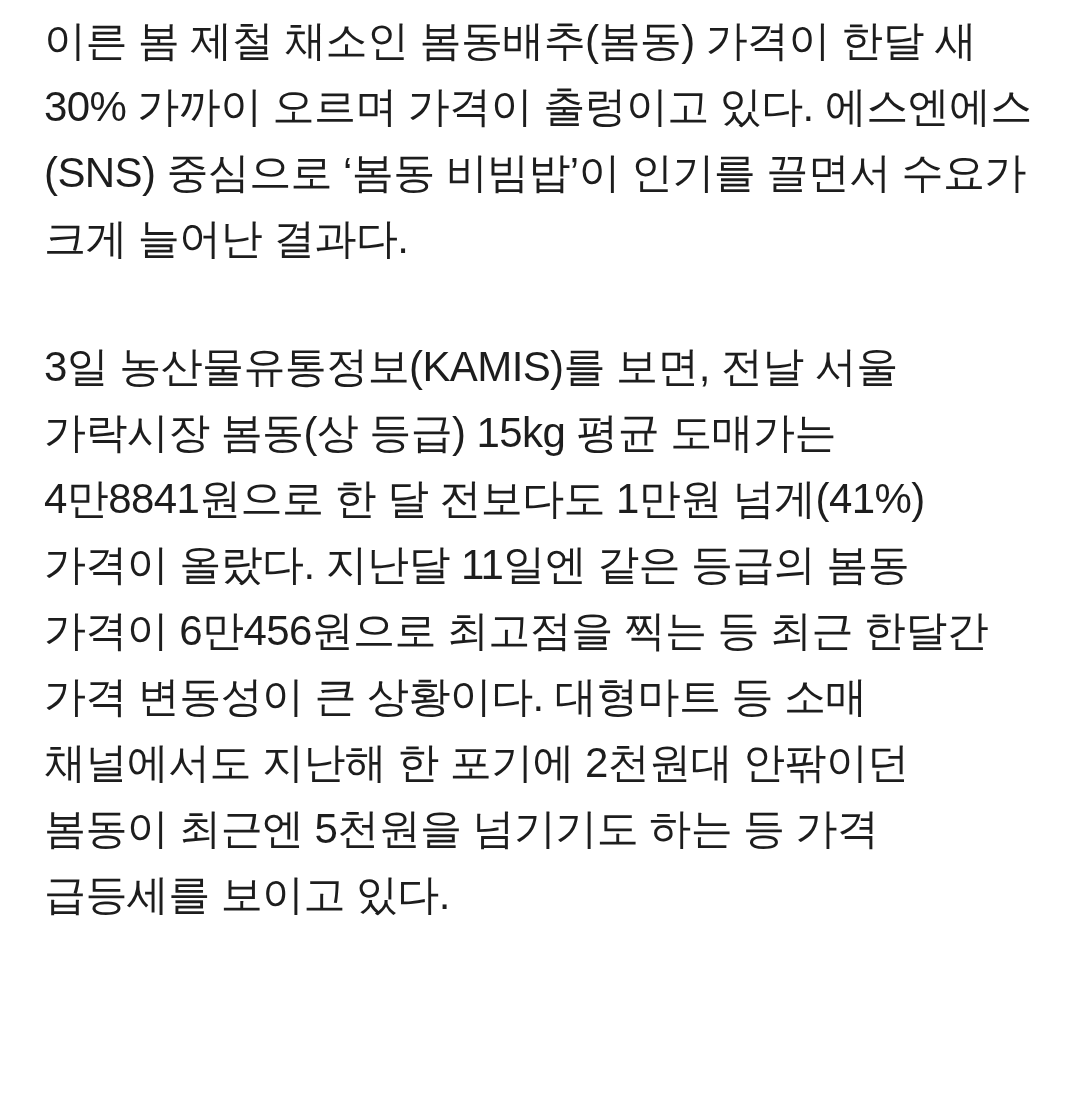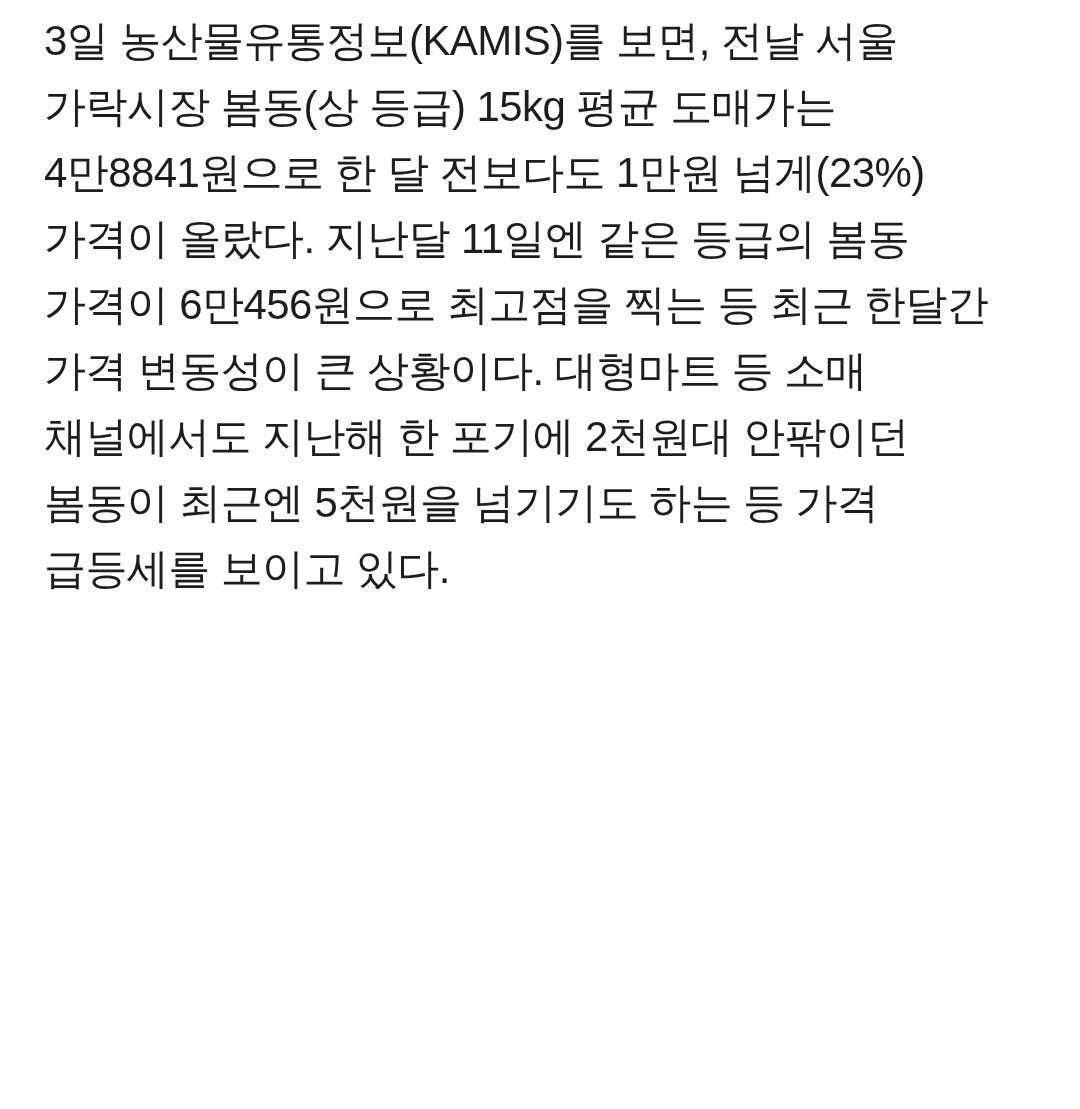--- a/index.html
+++ b/index.html
@@ -28,14 +28,15 @@
     word-break: keep-all;
   }
   .para + .para {
     margin-top: 62px;
   }
 </style>
 </head>
 <body>
 
 <div class="article">
-  <p class="para">3일 농산물유통정보(KAMIS)를 보면, 전날 서울 가락시장 봄동(상 등급) 15kg 평균 도매가는 4만8841원으로 한 달 전보다도 1만원 넘게(23%) 가격이 올랐다. 지난달 11일엔 같은 등급의 봄동 가격이 6만456원으로 최고점을 찍는 등 최근 한달간 가격 변동성이 큰 상황이다. 대형마트 등 소매 채널에서도 지난해 한 포기에 2천원대 안팎이던 봄동이 최근엔 5천원을 넘기기도 하는 등 가격 급등세를 보이고 있다.</p>
+  <p class="para">이른 봄 제철 채소인 봄동배추(봄동) 가격이 한달 새 30% 가까이 오르며 가격이 출렁이고 있다. 에스엔에스(SNS) 중심으로 ‘봄동 비빔밥’이 인기를 끌면서 수요가 크게 늘어난 결과다.</p>
+  <p class="para">3일 농산물유통정보(KAMIS)를 보면, 전날 서울 가락시장 봄동(상 등급) 15kg 평균 도매가는 4만8841원으로 한 달 전보다도 1만원 넘게(41%) 가격이 올랐다. 지난달 11일엔 같은 등급의 봄동 가격이 6만456원으로 최고점을 찍는 등 최근 한달간 가격 변동성이 큰 상황이다. 대형마트 등 소매 채널에서도 지난해 한 포기에 2천원대 안팎이던 봄동이 최근엔 5천원을 넘기기도 하는 등 가격 급등세를 보이고 있다.</p>
 </div>
 
 </body></html>

